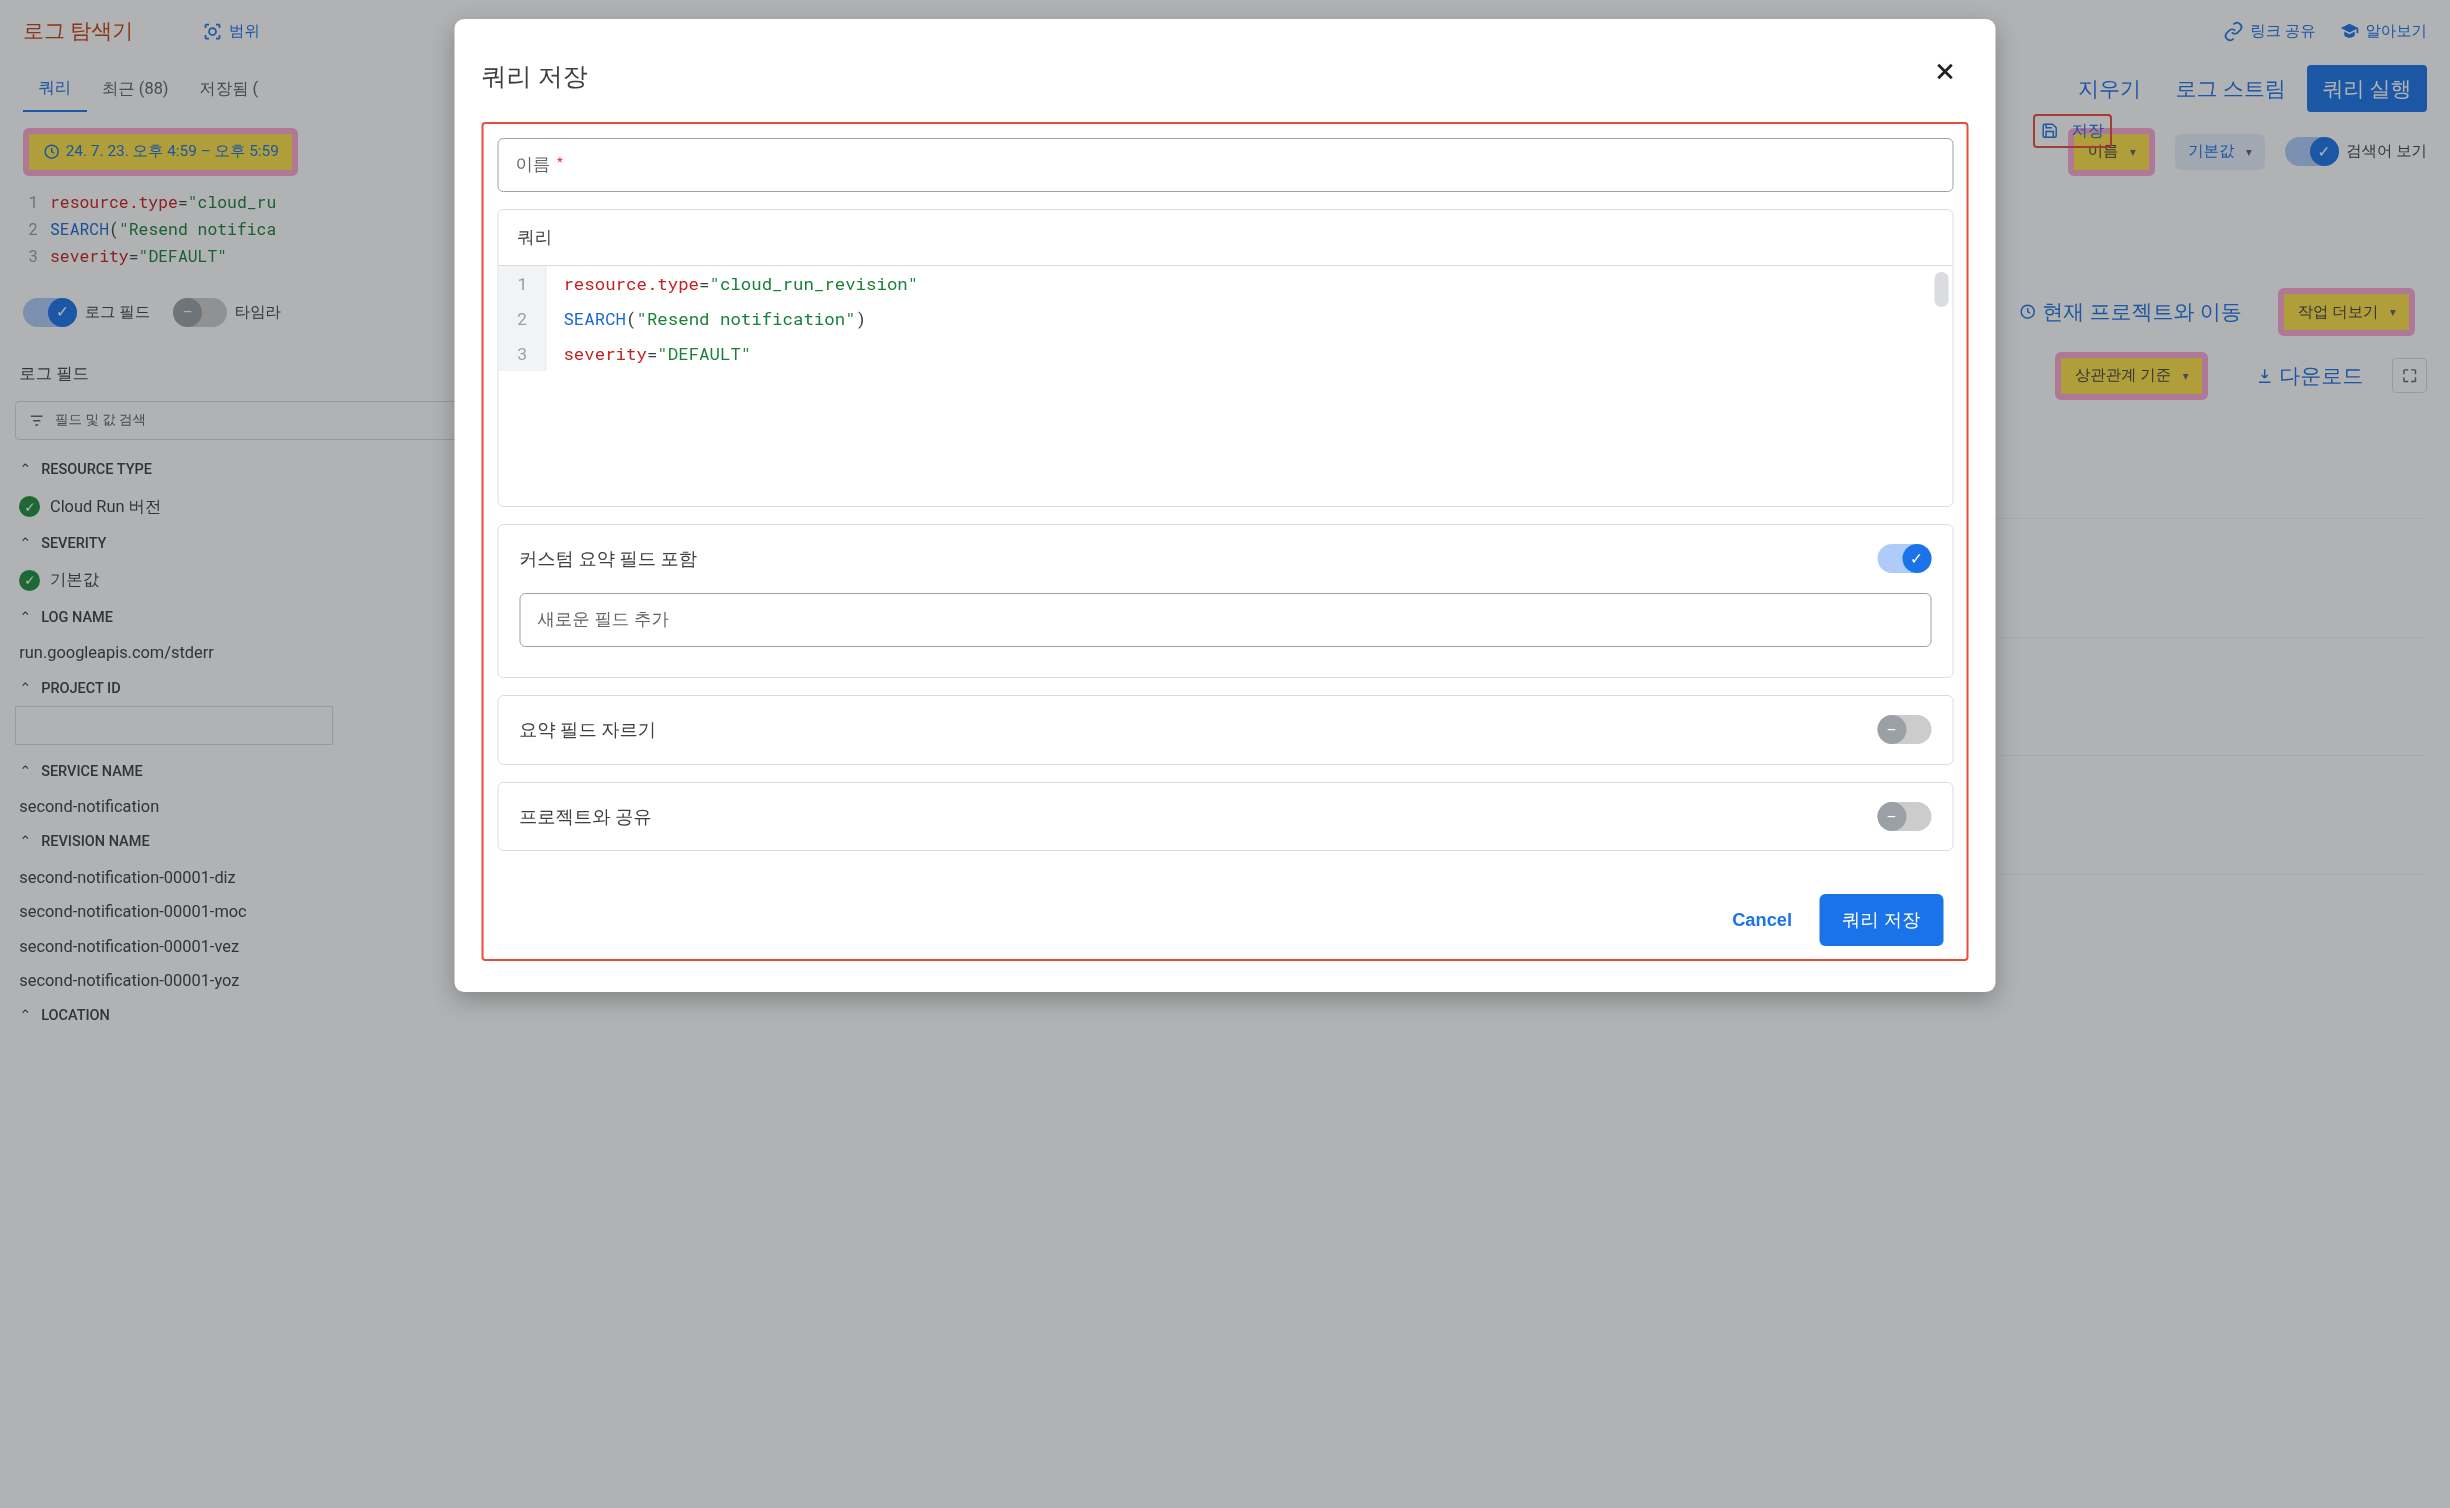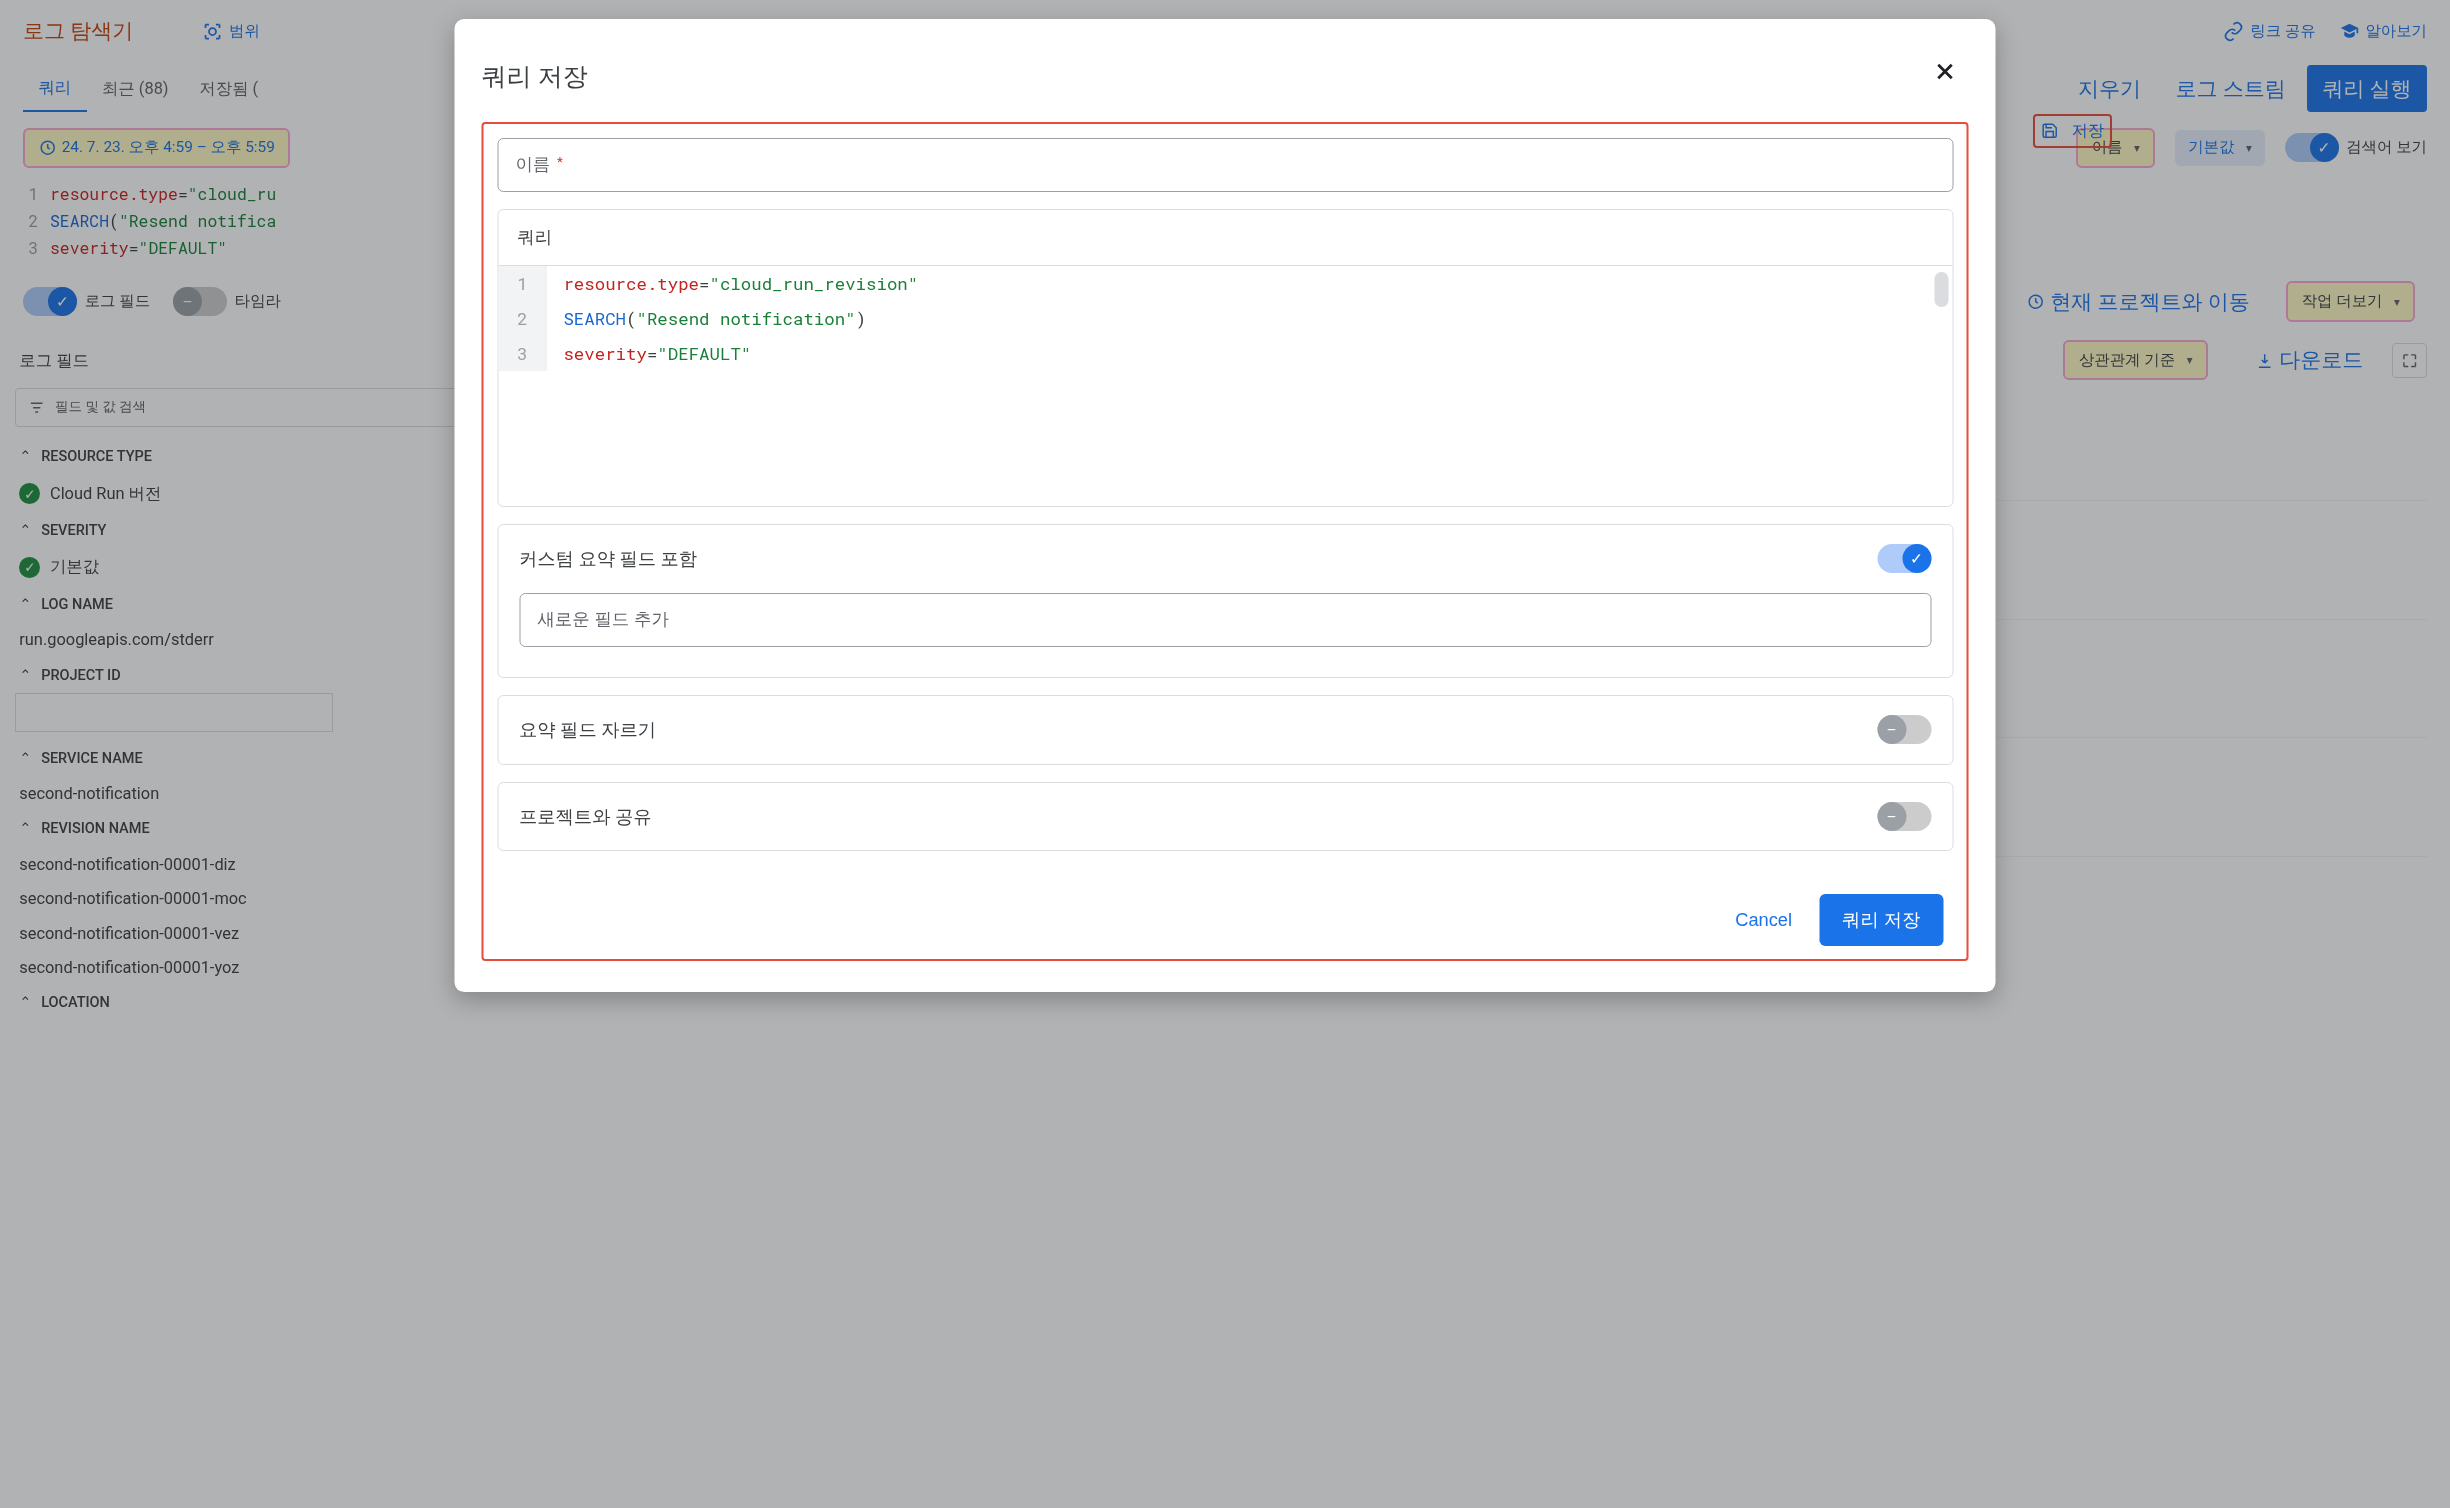--- a/index.html
+++ b/index.html
@@ -12,21 +12,21 @@
 .header-title { font-size: 21px; font-weight: 400; color: #c2410c; margin-right: 46px; }
 .header-link { display: inline-flex; align-items: center; gap: 5.8px; color: #1a73e8; font-size: 15.4px; margin-left: 23px; cursor: pointer; }
 .header-spacer { flex: 1; }
 
 
 .tabs-row { display: flex; align-items: center; padding: 0 23px; height: 54px; border-bottom: 1px solid transparent; }
 .tab { padding: 11.6px 15.4px; font-size: 16.4px; color: #5f6368; cursor: pointer; }
 .tab.active { color: #1a73e8; border-bottom: 2.9px solid #1a73e8; font-weight:500;}
 .action-btn { padding: 7.7px 13.5px; margin-left: 7.7px; font-size: 21px; color: #1a73e8; cursor: pointer; border-radius: 3.9px; display:inline-flex; align-items:center; gap:5.8px;}
 .action-btn.primary { background: #1a73e8; color: #fff; border-radius: 3.9px; padding: 9.7px 15.4px; }
-.chip { display:inline-flex; align-items:center; gap:5.8px; border:2px solid #f9a8d4; border-radius:5.8px; padding:7.7px 13.5px; margin-right:11.6px; font-size:15.4px; color:#3c4043; background:#fef9c3;}
+.chip { display:inline-flex; align-items:center; gap:5.8px; border:6px solid #f9a8d4; border-radius:5.8px; padding:7.7px 13.5px; margin-right:11.6px; font-size:15.4px; color:#3c4043; background:#fde047;}
 .chip.blue-text{color:#1a73e8;}
 .chip.filled-blue{background:#e8f0fe; color:#1a73e8; border:none;}
 
 
 .filters-row { display: flex; align-items: center; padding: 11.6px 23px; gap: 7.7px; }
 .toggle-pill { display:inline-flex; align-items:center; gap:7.7px; font-size:15.4px;}
 
 
 .code-editor { margin: 0 23px 11.6px 23px; font-family: 'Roboto Mono', monospace; font-size: 16.4px; line-height: 27px; background:#fff;}
 .code-line { display:flex; }
@@ -73,21 +73,21 @@
 .panel-row{display:flex;align-items:center;justify-content:space-between;padding:19.3px 21px;font-size:18.3px;}
 .sub-input{margin:0 21px 21px 21px;}
 .sub-input .text-input{margin-bottom:9px;}
 .switch{position:relative;width:54px;height:29px;}
 .switch-track{position:absolute;inset:0;border-radius:19.3px;background:#ccc;}
 .switch-thumb{position:absolute;top:0;width:29px;height:29px;border-radius:50%;background:#9aa0a6;display:flex;align-items:center;justify-content:center;color:#fff;font-size:15.4px;}
 .switch.on .switch-track{background:#aecbfa;}
 .switch.on .switch-thumb{right:0;background:#1a73e8;}
 .switch.off .switch-thumb{left:0;}
 .modal-footer{display:flex;justify-content:flex-end;gap:27px;align-items:center;padding:25px 9.7px 0 9.7px;}
-.btn-flat{color:#1a73e8;font-size:18.3px;font-weight:400;background:none;border:none;cursor:pointer;}
+.btn-flat{color:#1a73e8;font-size:18.3px;font-weight:700;background:none;border:none;cursor:pointer;}
 .btn-primary{background:#1a73e8;color:#fff;border:none;border-radius:5.8px;padding:13.5px 23px;font-size:18.3px;font-weight:500;cursor:pointer;}
 
 .save-highlight{position:absolute; top:114px; right:338px; border:2.9px solid #e84c3d; border-radius:3.9px; padding:3.9px 5.8px; display:inline-flex; align-items:center; gap:13px; color:#1a73e8; font-size:16.4px;}
 
 svg{display:block;}
 .link-icon{color:#1a73e8;}
 .caret::after{content:"▾"; margin-left:5.8px; font-size:11.6px; color:#5f6368;}
 </style>
 </head>
 <body>

